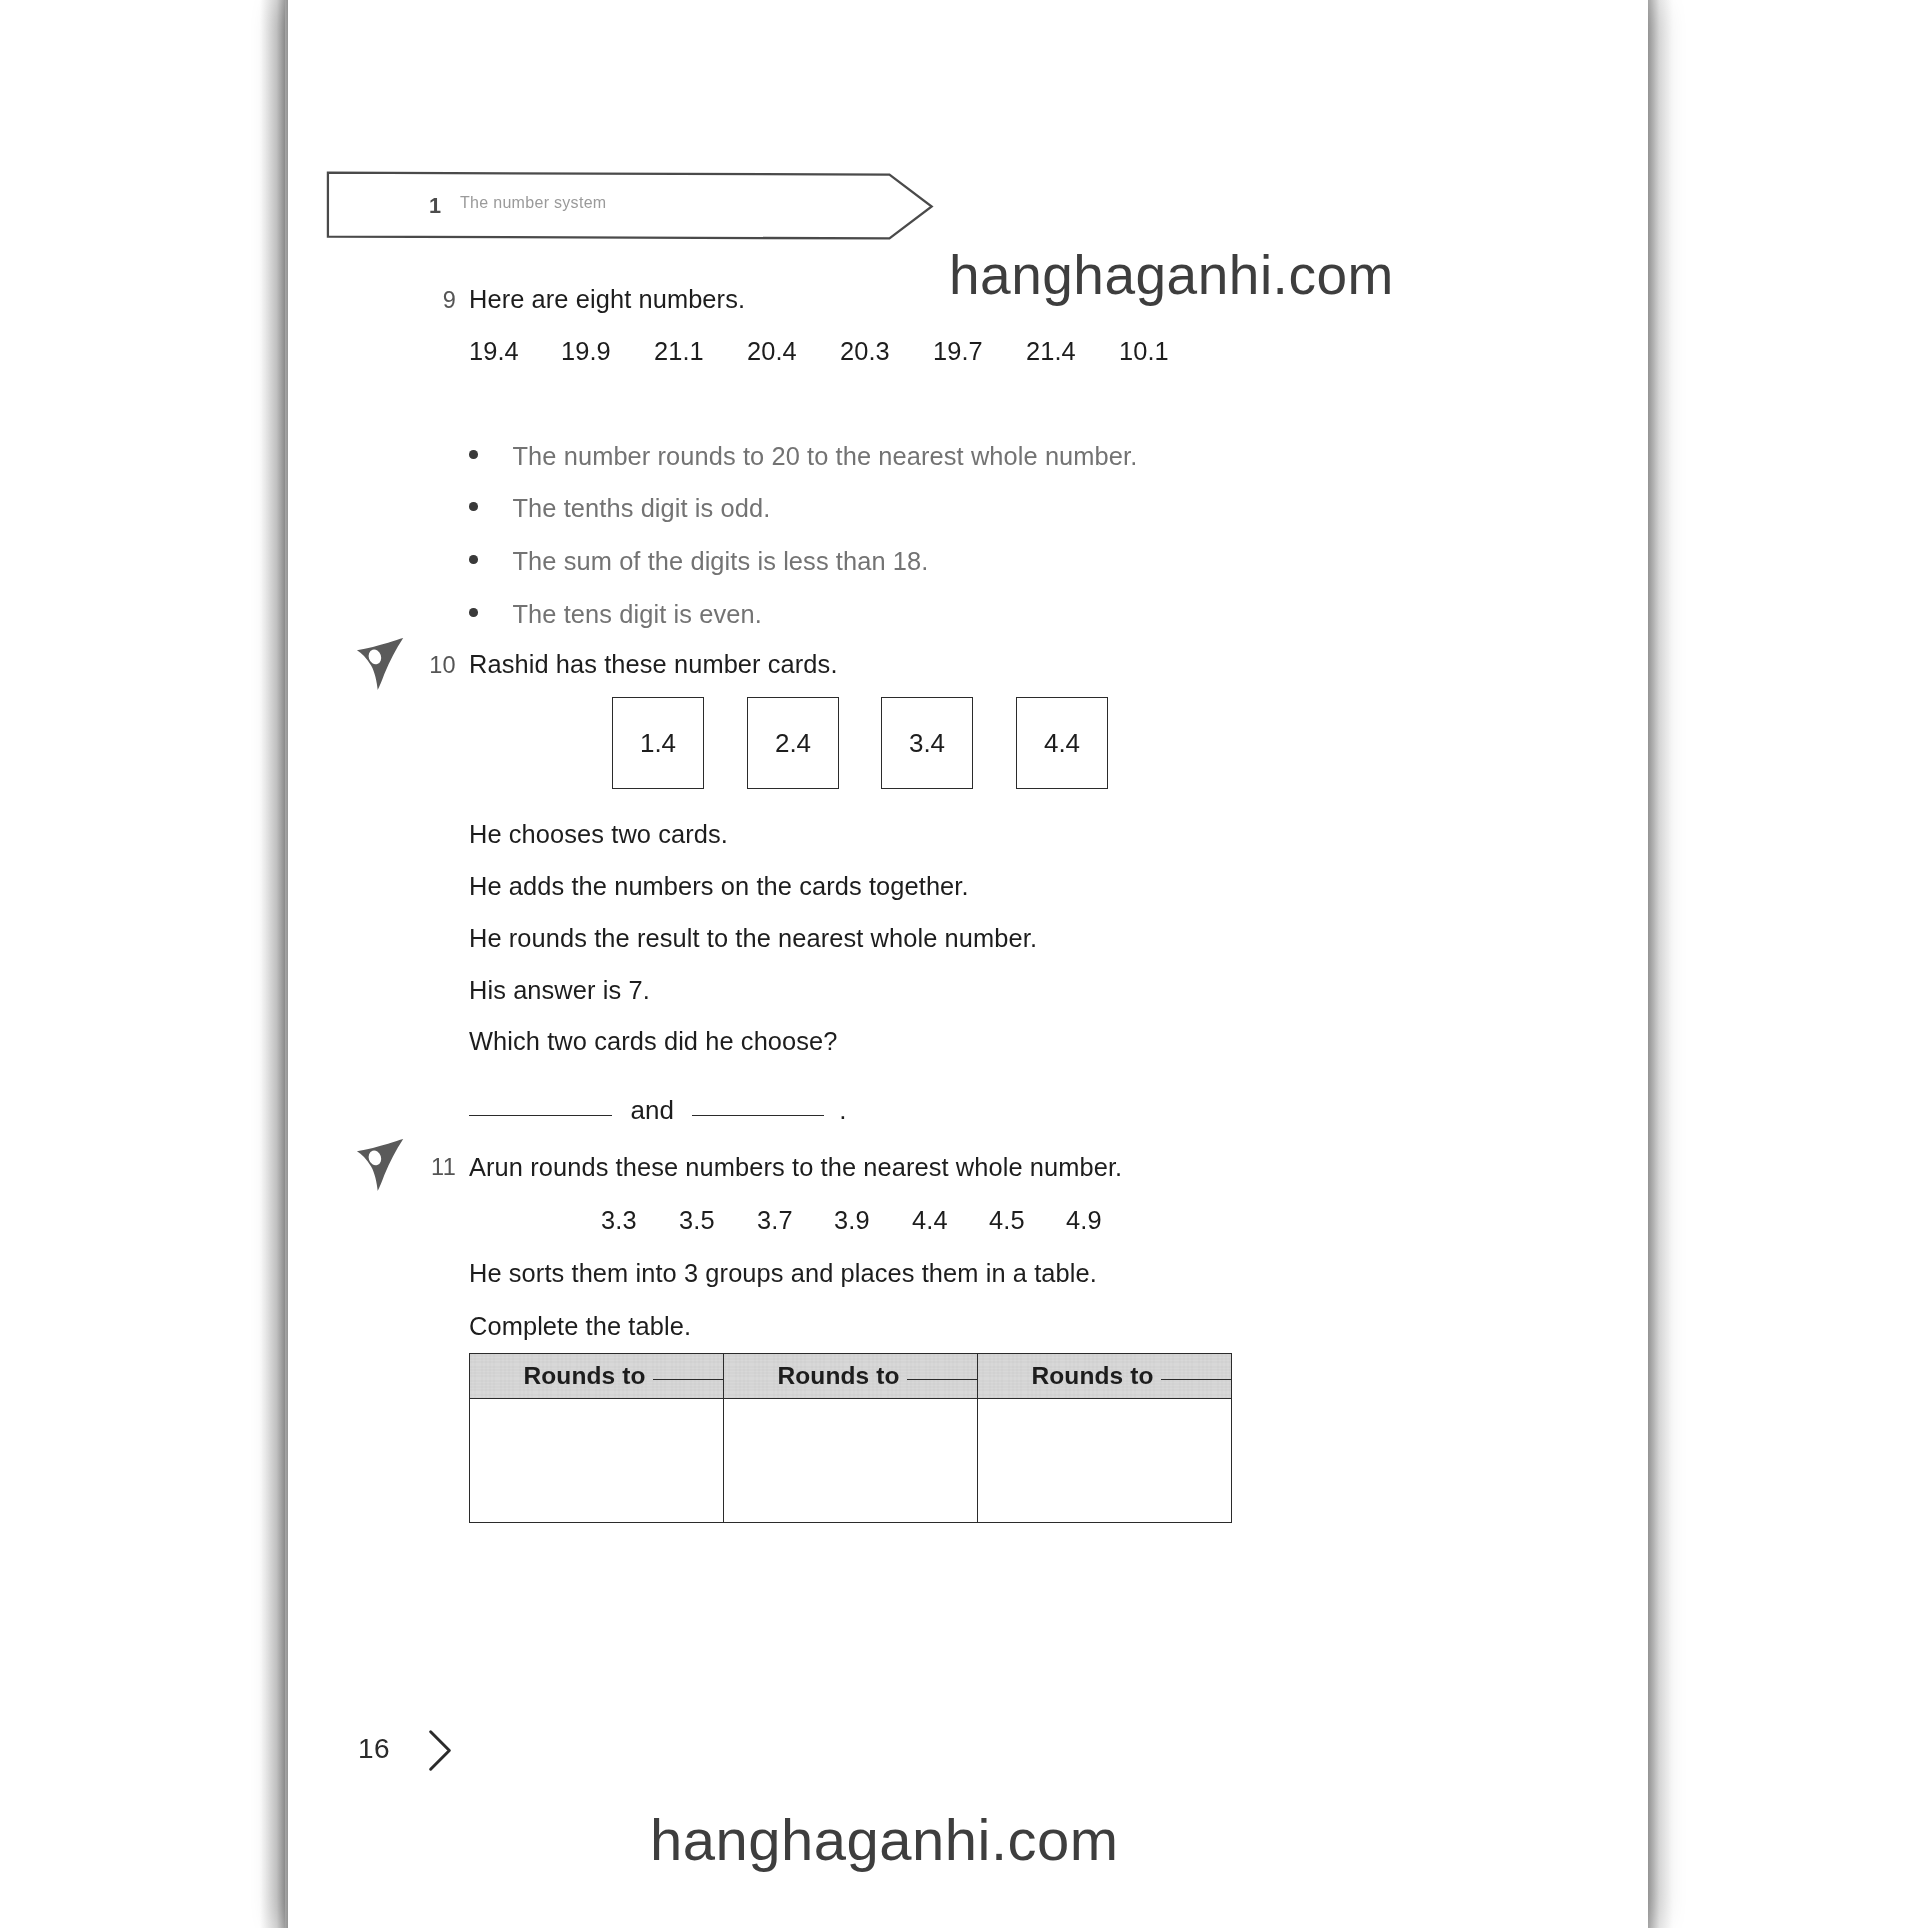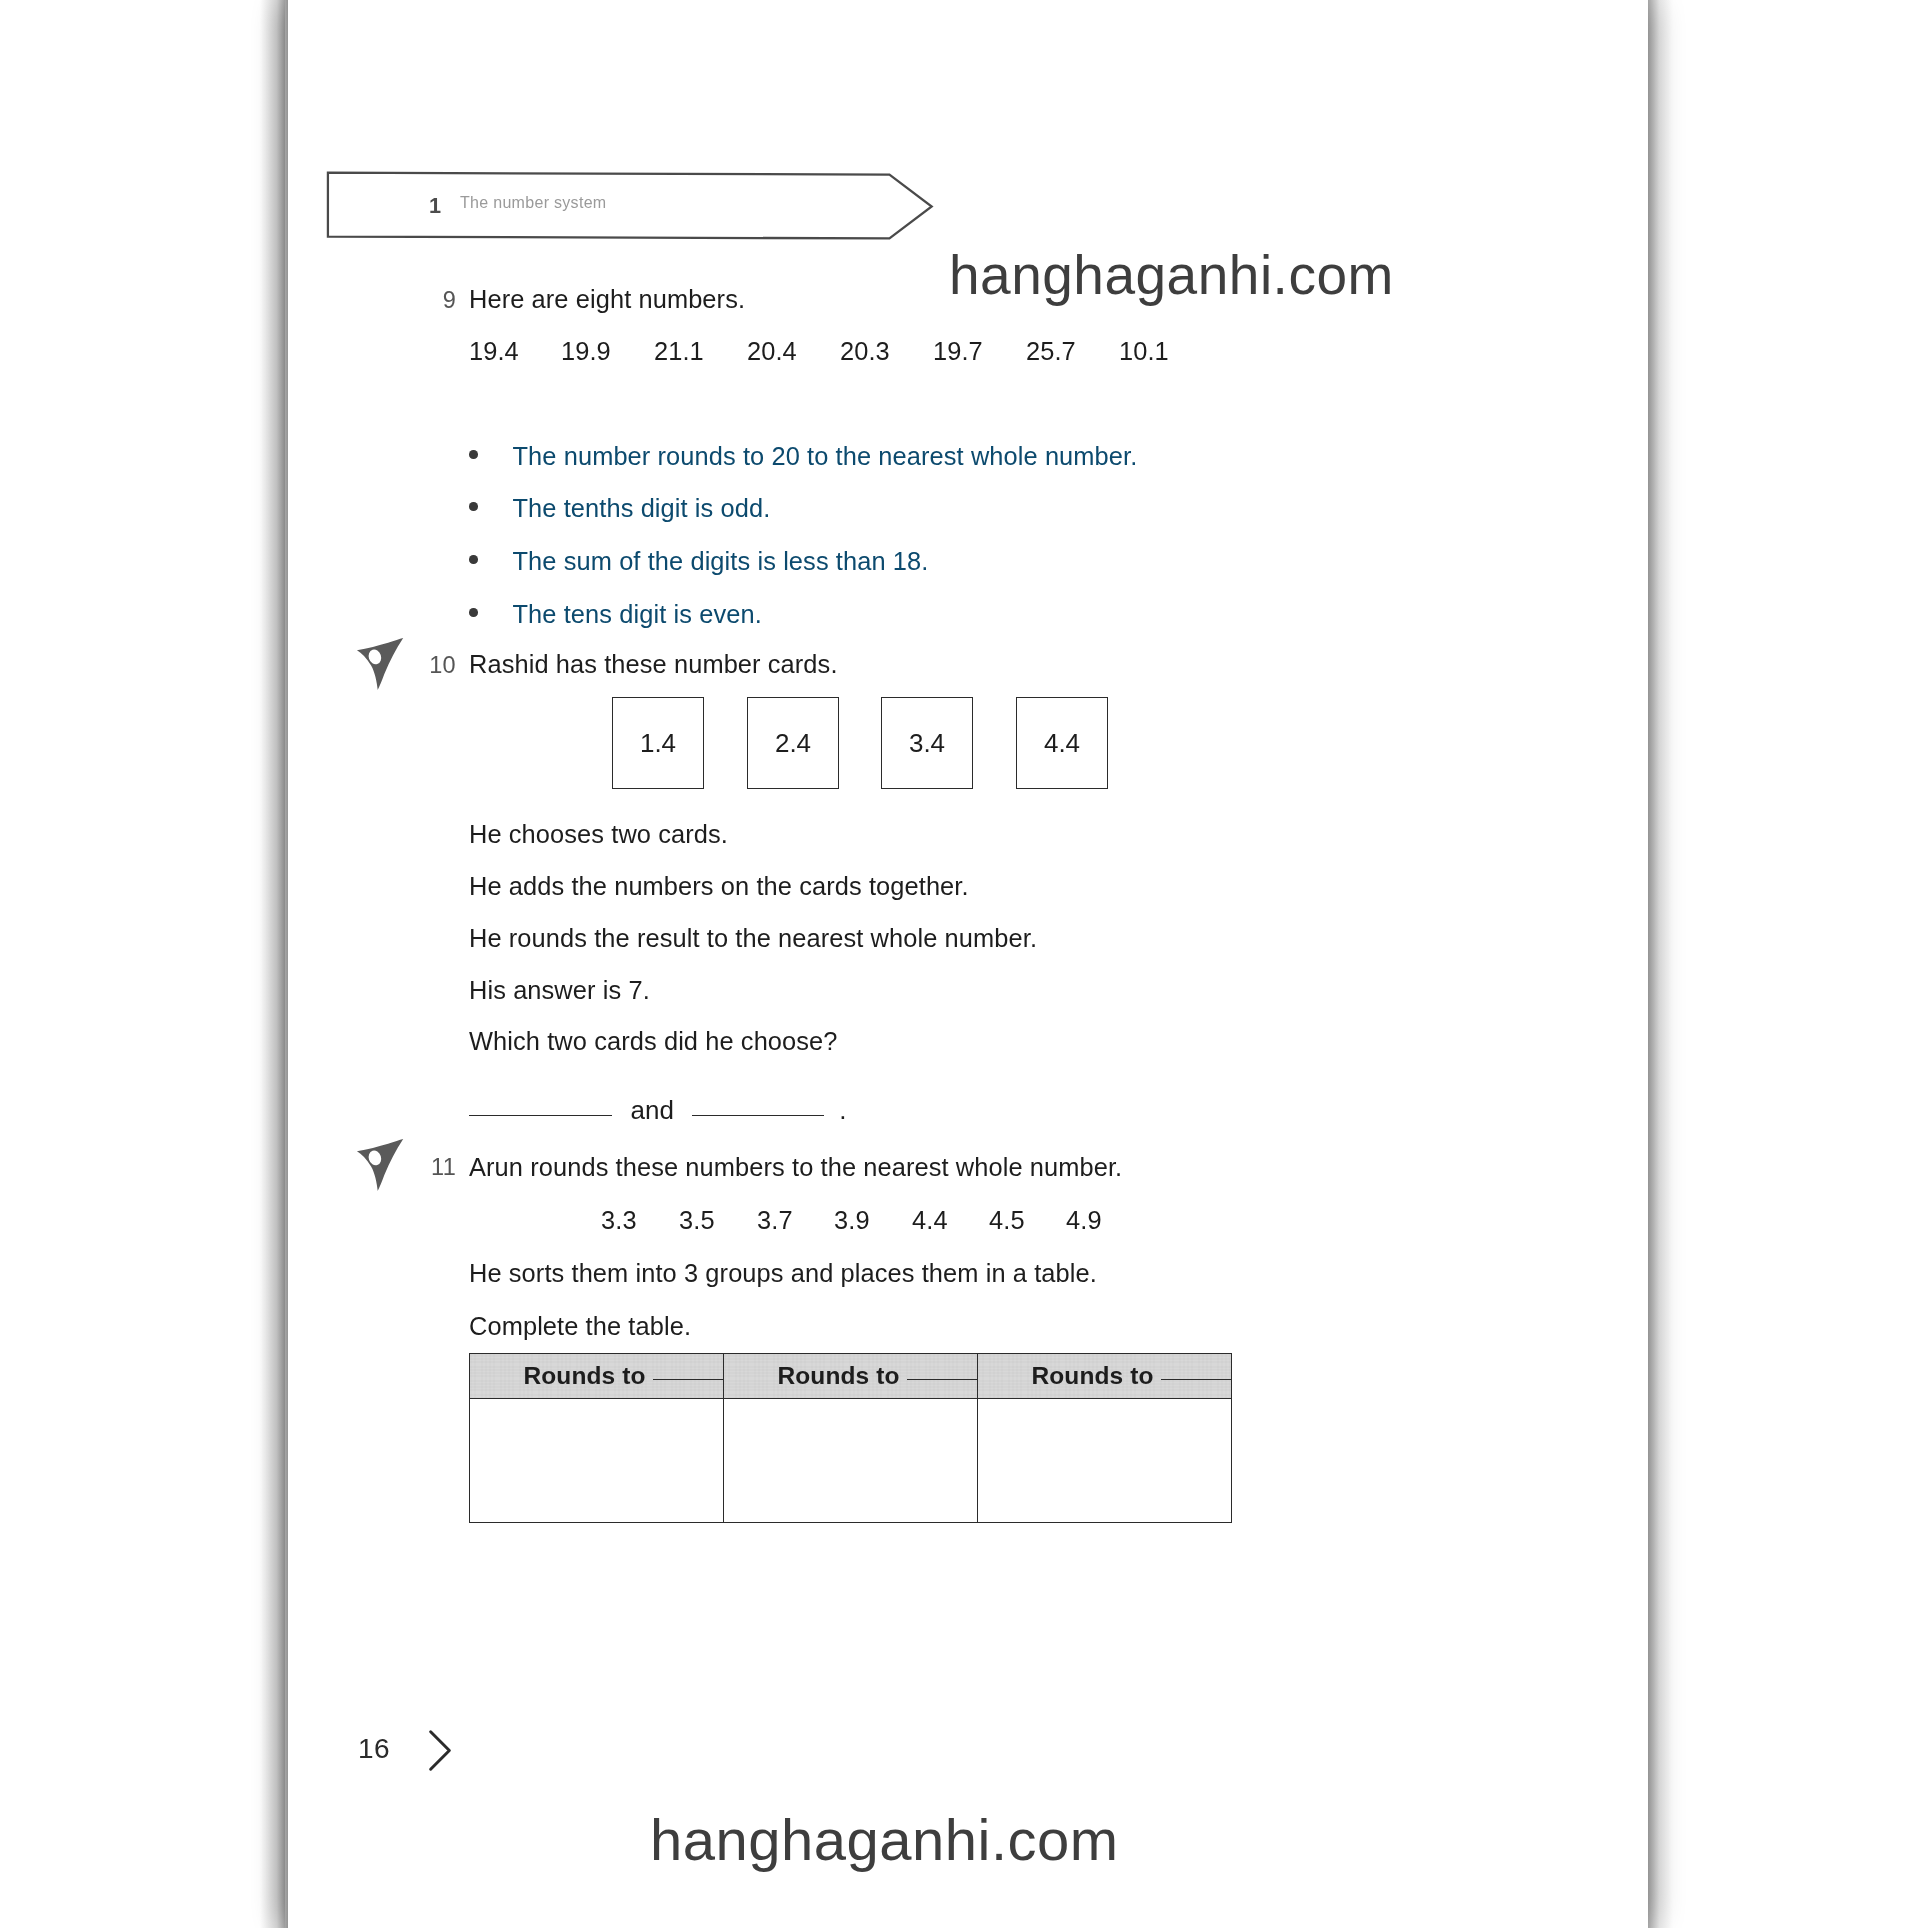--- a/index.html
+++ b/index.html
@@ -115,21 +115,21 @@
     height: 8.5px;
     border-radius: 50%;
     background: #3a3a3a;
     vertical-align: middle;
     margin-right: 35px;
     margin-bottom: 3.8px;
   }
   .bullet-text {
     display: inline-block;
     font-size: 25.4px;
-    color: #0c4a6e;
+    color: #737373;
     vertical-align: middle;
     letter-spacing: 0.1px;
   }
 
   
   .marker-icon {
     position: absolute;
     width: 51px;
     height: 55px;
   }
@@ -254,21 +254,21 @@
       <path d="M2 5 L600 7 L645 41 L600 75 L2 73 Z" fill="none" stroke="#4a4a4a" stroke-width="2.4" stroke-linejoin="miter"></path>
     </svg>
     <div id="banner-num">1</div>
     <div id="banner-title">The number system</div>
   </div>
 
   <div class="q-num" style="left:416px; top:287px;">9</div>
   <div class="body-line" style="left:469px; top:285px;">Here are eight numbers.</div>
 
   <div class="num-strip" style="left:469px; top:337px;">
-    <span style="width:92px">19.4</span><span style="width:93px">19.9</span><span style="width:93px">21.1</span><span style="width:93px">20.4</span><span style="width:93px">20.3</span><span style="width:93px">19.7</span><span style="width:93px">25.7</span><span>10.1</span>
+    <span style="width:92px">19.4</span><span style="width:93px">19.9</span><span style="width:93px">21.1</span><span style="width:93px">20.4</span><span style="width:93px">20.3</span><span style="width:93px">19.7</span><span style="width:93px">21.4</span><span>10.1</span>
   </div>
 
 
   <div class="bullet-row" style="left:469px; top:442px;">
     <span class="bullet-dot"></span><span class="bullet-text">The number rounds to 20 to the nearest whole number.</span>
   </div>
   <div class="bullet-row" style="left:469px; top:494px;">
     <span class="bullet-dot"></span><span class="bullet-text">The tenths digit is odd.</span>
   </div>
   <div class="bullet-row" style="left:469px; top:547px;">

